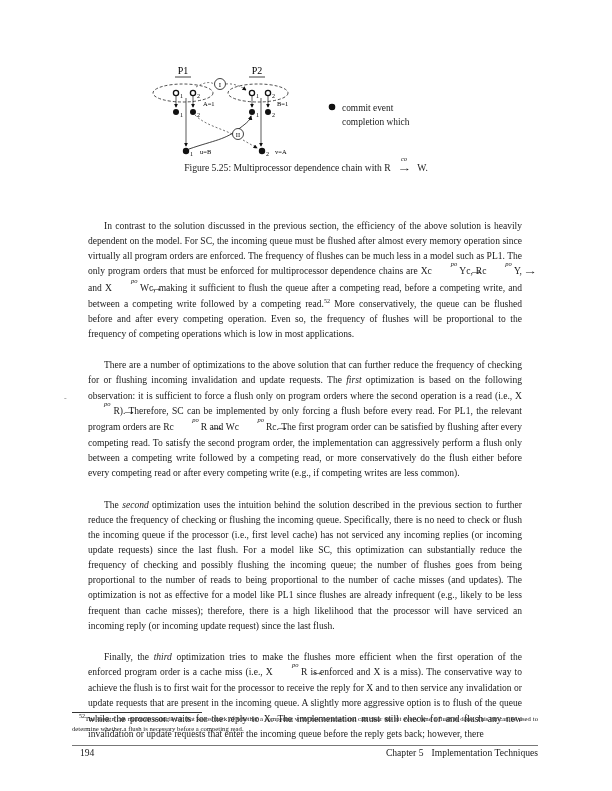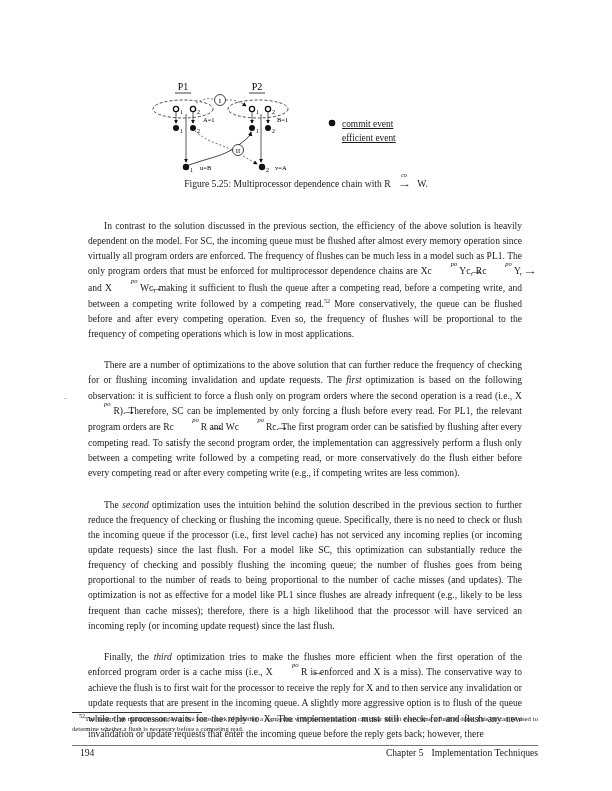--- a/index.html
+++ b/index.html
@@ -1,26 +1,26 @@
 <!DOCTYPE html>
 <html><head>
 <meta charset="utf-8">
 <style>
   html, body { margin: 0; padding: 0; background: #ffffff; }
   body {
     width: 612px; height: 791px; position: relative; overflow: hidden;
     font-family: "Liberation Serif", "DejaVu Serif", serif; color: #1a1a1a;
   }
-  .fig { position: absolute; left: 0; top: 16px; width: 543px; height: 160px; }
+  .fig { position: absolute; left: 0; top: 0; width: 543px; height: 160px; }
   .fig svg { position: absolute; left: 0; top: 0; }
   .caption {
     position: absolute; left: 0; width: 612px; top: 162px; text-align: center;
     font-size: 9.6px; letter-spacing: 0;
   }
-  .legend { position: absolute; left: 328px; top: 102px; font-size: 9.4px; line-height: 13.5px; text-decoration: underline; }
+  .legend { position: absolute; left: 328px; top: 102px; font-size: 9.4px; line-height: 13.5px; }
   .legend .row { display: flex; align-items: center; }
   .legend .sym { width: 14px; display: inline-block; }
   .body-text {
     position: absolute; left: 72px; top: 202px; width: 466px;
     font-size: 9.55px; line-height: 15.15px; text-align: justify;
   }
   .body-text p { margin: 16px; text-indent: 16px; }
   .rel { display: inline-block; position: relative; width: 22px; text-align: center; }
   .rel .lbl { position: absolute; left: 0; right: 0; top: -7px; font-style: italic; font-size: 6.5px; }
   .rel .arr { display: inline-block; font-size: 9px; transform: scaleX(1.6); }
@@ -112,21 +112,21 @@
           </svg>
       </span>
       <span>commit event</span>
     </div>
     <div class="row">
       <span class="sym">
         <svg width="10" height="10">
             <circle cx="4" cy="5" r="3" fill="#111"></circle>
           </svg>
       </span>
-      <span>efficient event</span>
+      <span>completion which</span>
     </div>
   </div>
 
   <div class="caption">
     <span>Figure 5.25: Multiprocessor dependence chain with R</span>
     <span class="rel"><span class="lbl">co</span><span class="arr">→</span></span>
     <span>W.</span>
   </div>
 </div>
 

